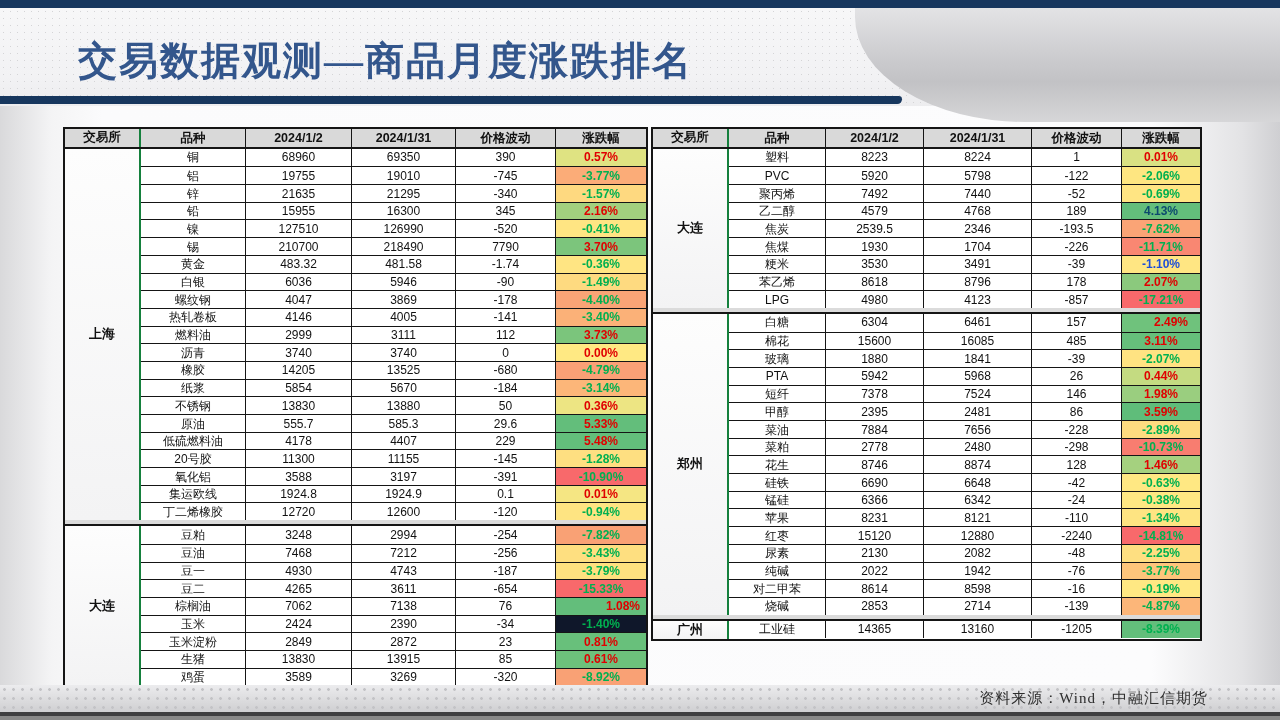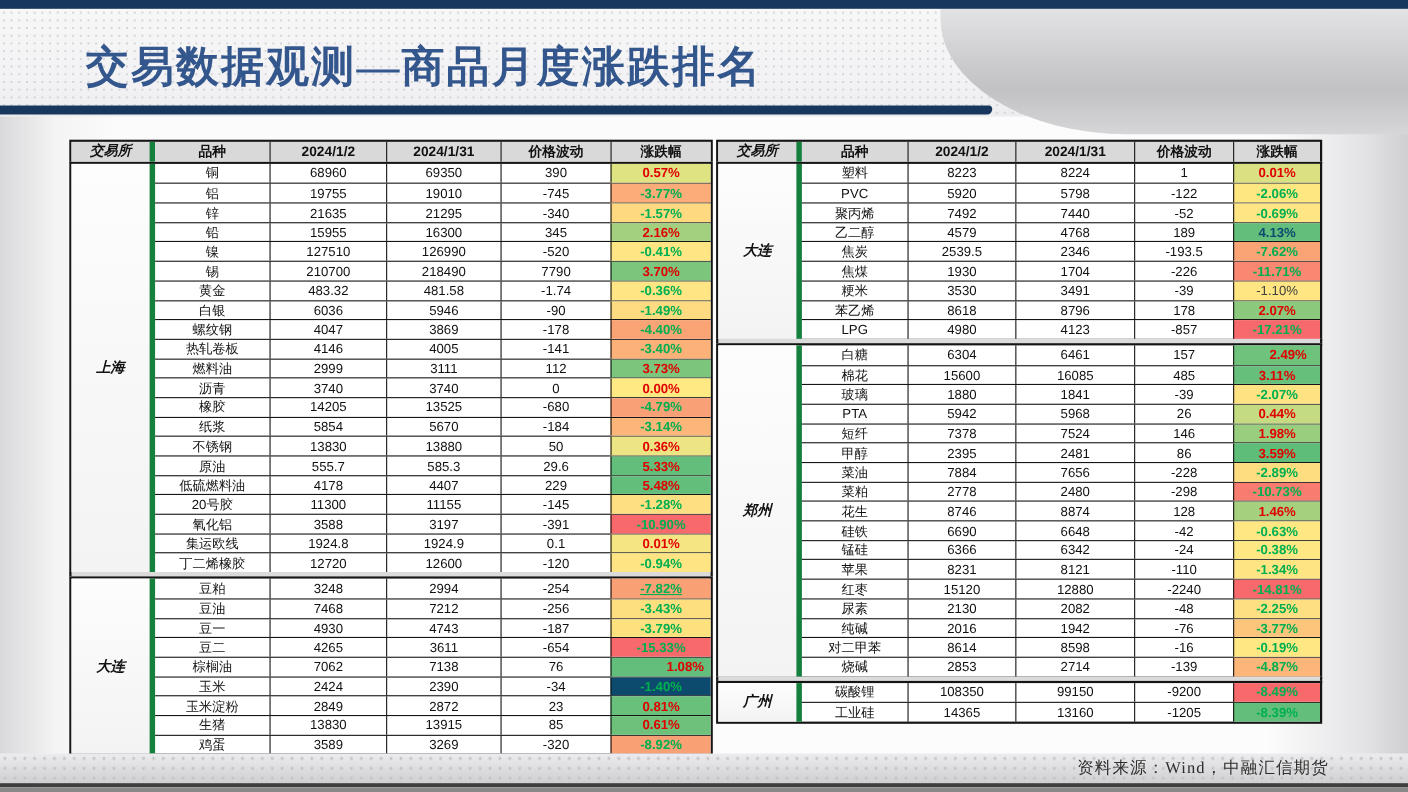--- a/index.html
+++ b/index.html
@@ -44,23 +44,22 @@
   }
 
   
   .tbl { position:absolute; top:127px; z-index:4; }
   .tbl-left  { left:63px;  width:585px; }
   .tbl-right { left:651px; width:551px; }
 
   .sect { display:flex; border:2px solid #151515; background:#fff; align-items:stretch; }
   .sect + .sect, .gapband + .sect, .sect + .gapband { margin-top:-2px; }
   .exch { flex:0 0 76px; display:flex; align-items:center; justify-content:center;
-    font-weight:bold; font-size:13px; color:#111; border-right:5px solid #15803d;
+    font-weight:bold; font-size:13px; color:#111; border-right:2px solid #15803d;
     background:linear-gradient(180deg,#fdfdfd,#f3f3f4);
-    font-style:italic;
   }
   .rows { flex:1; min-width:0; }
   .row { display:grid; height:17.7px; line-height:16.5px; }
   .tbl-left  .row { grid-template-columns:104px 106px 104px 100px 1fr; }
   .tbl-right .row { grid-template-columns:96px 98px 108px 90px 1fr; }
   .row + .row { border-top:1px solid #151515; }
   .c { border-left:1px solid #151515; text-align:center; font-size:12px; color:#111;
        overflow:hidden; white-space:nowrap; padding-top:0.5px; }
   .c:first-child { border-left:none; }
 
@@ -244,21 +243,21 @@
       </div>
       <div class="gapband" style="background: rgb(219, 219, 219);"></div>
       <div class="sect">
         <div class="exch">大连</div>
         <div class="rows">
           <div class="row">
             <div class="c">豆粕</div>
             <div class="c">3248</div>
             <div class="c">2994</div>
             <div class="c">-254</div>
-            <div class="c" style="background: rgb(249, 161, 117); color: rgb(0, 176, 80); font-weight: bold; text-decoration: underline;">-7.82%</div>
+            <div class="c" style="background: rgb(249, 161, 117); color: rgb(0, 176, 80); font-weight: bold;">-7.82%</div>
           </div>
           <div class="row">
             <div class="c">豆油</div>
             <div class="c">7468</div>
             <div class="c">7212</div>
             <div class="c">-256</div>
             <div class="c" style="background: rgb(254, 223, 128); color: rgb(0, 176, 80); font-weight: bold;">-3.43%</div>
           </div>
           <div class="row">
             <div class="c">豆一</div>
@@ -279,21 +278,21 @@
             <div class="c">7062</div>
             <div class="c">7138</div>
             <div class="c">76</div>
             <div class="c" style="background: rgb(99, 190, 123); color: rgb(224, 0, 0); font-weight: bold; padding-left: 44px;">1.08%</div>
           </div>
           <div class="row">
             <div class="c">玉米</div>
             <div class="c">2424</div>
             <div class="c">2390</div>
             <div class="c">-34</div>
-            <div class="c" style="background: #0c4a6e; color: rgb(0, 176, 80); font-weight: bold;">-1.40%</div>
+            <div class="c" style="background: #0f172a; color: rgb(0, 176, 80); font-weight: bold;">-1.40%</div>
           </div>
           <div class="row">
             <div class="c">玉米淀粉</div>
             <div class="c">2849</div>
             <div class="c">2872</div>
             <div class="c">23</div>
             <div class="c" style="background: rgb(104, 192, 123); color: rgb(224, 0, 0); font-weight: bold;">0.81%</div>
           </div>
           <div class="row">
             <div class="c">生猪</div>
@@ -368,21 +367,21 @@
             <div class="c">1930</div>
             <div class="c">1704</div>
             <div class="c">-226</div>
             <div class="c" style="background: rgb(249, 135, 114); color: rgb(0, 176, 80); font-weight: bold;">-11.71%</div>
           </div>
           <div class="row">
             <div class="c">粳米</div>
             <div class="c">3530</div>
             <div class="c">3491</div>
             <div class="c">-39</div>
-            <div class="c" style="background: rgb(255, 230, 131); color: #404040; font-weight: normal;">-1.10%</div>
+            <div class="c" style="background: rgb(255, 230, 131); color: #1d4ed8; font-weight: bold;">-1.10%</div>
           </div>
           <div class="row">
             <div class="c">苯乙烯</div>
             <div class="c">8618</div>
             <div class="c">8796</div>
             <div class="c">178</div>
             <div class="c" style="background: rgb(139, 201, 125); color: rgb(224, 0, 0); font-weight: bold;">2.07%</div>
           </div>
           <div class="row">
             <div class="c">LPG</div>
@@ -490,21 +489,21 @@
           </div>
           <div class="row">
             <div class="c">尿素</div>
             <div class="c">2130</div>
             <div class="c">2082</div>
             <div class="c">-48</div>
             <div class="c" style="background: rgb(254, 223, 129); color: rgb(0, 176, 80); font-weight: bold;">-2.25%</div>
           </div>
           <div class="row">
             <div class="c">纯碱</div>
-            <div class="c">2016</div>
+            <div class="c">2022</div>
             <div class="c">1942</div>
             <div class="c">-76</div>
             <div class="c" style="background: rgb(253, 197, 123); color: rgb(0, 176, 80); font-weight: bold;">-3.77%</div>
           </div>
           <div class="row">
             <div class="c">对二甲苯</div>
             <div class="c">8614</div>
             <div class="c">8598</div>
             <div class="c">-16</div>
             <div class="c" style="background: rgb(255, 232, 131); color: rgb(0, 176, 80); font-weight: bold;">-0.19%</div>
@@ -516,27 +515,20 @@
             <div class="c">-139</div>
             <div class="c" style="background: rgb(252, 182, 121); color: rgb(0, 176, 80); font-weight: bold;">-4.87%</div>
           </div>
         </div>
       </div>
       <div class="gapband" style="background: rgb(219, 219, 219);"></div>
       <div class="sect">
         <div class="exch">广州</div>
         <div class="rows">
           <div class="row">
-            <div class="c">碳酸锂</div>
-            <div class="c">108350</div>
-            <div class="c">99150</div>
-            <div class="c">-9200</div>
-            <div class="c" style="background: rgb(248, 105, 107); color: rgb(0, 176, 80); font-weight: bold;">-8.49%</div>
-          </div>
-          <div class="row">
             <div class="c">工业硅</div>
             <div class="c">14365</div>
             <div class="c">13160</div>
             <div class="c">-1205</div>
             <div class="c" style="background: rgb(99, 190, 123); color: rgb(0, 176, 80); font-weight: bold;">-8.39%</div>
           </div>
         </div>
       </div>
     </div>
 

